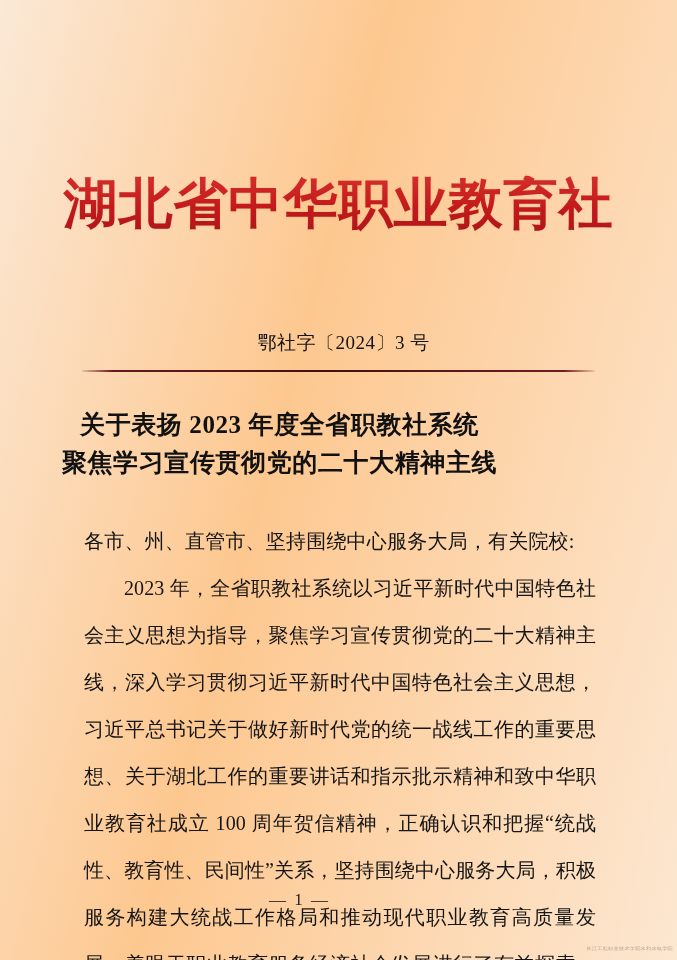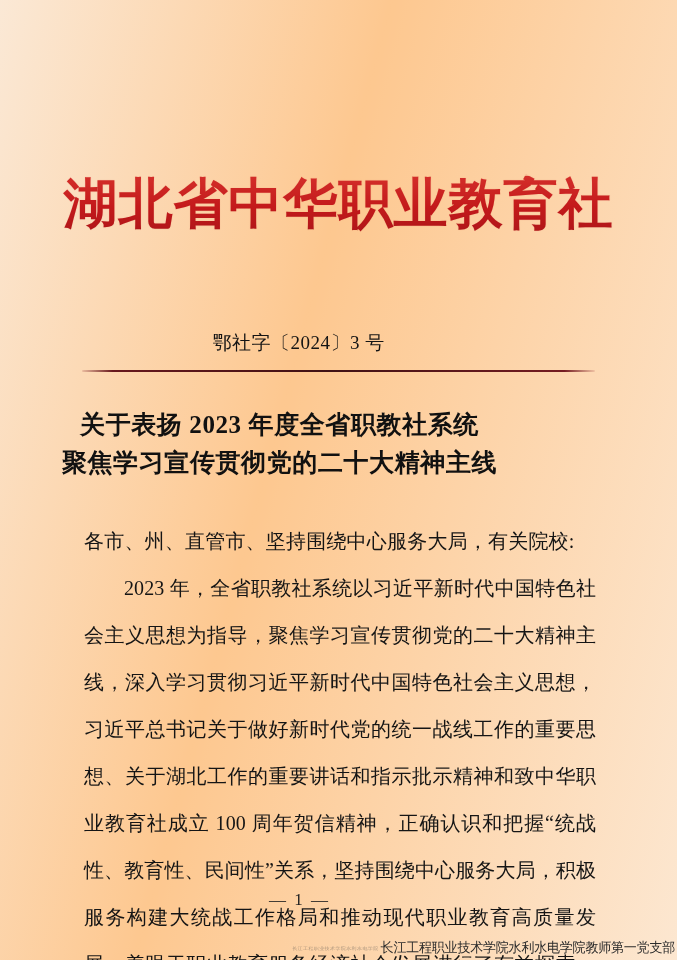--- a/index.html
+++ b/index.html
@@ -57,20 +57,21 @@
   
   .doc-number {
     position: absolute;
     top: 330px;
     left: 0;
     width: 597px;
     text-align: center;
     font-size: 19px;
     letter-spacing: 0.5px;
     color: #141414;
+    padding-left: 45px;
   }
 
   .rule {
     position: absolute;
     top: 370px;
     left: 82px;
     width: 513px;
     height: 2px;
     background: linear-gradient(90deg,
         rgba(140,22,30,0.15) 0%,
@@ -191,16 +192,15 @@
 
   <div class="body-block">
     <div class="addressee">各市、州、直管市、坚持围绕中心服务大局，有关院校:</div>
     <p class="para">2023 年，全省职教社系统以习近平新时代中国特色社会主义思想为指导，聚焦学习宣传贯彻党的二十大精神主线，深入学习贯彻习近平新时代中国特色社会主义思想，习近平总书记关于做好新时代党的统一战线工作的重要思想、关于湖北工作的重要讲话和指示批示精神和致中华职业教育社成立 100 周年贺信精神，正确认识和把握“统战性、教育性、民间性”关系，坚持围绕中心服务大局，积极服务构建大统战工作格局和推动现代职业教育高质量发展，着眼于职业教育服务经济社会发展进行了有益探索，形成了一批实践创新成果。</p>
   </div>
 
   <div class="page-number">— 1 —</div>
 
   <div class="watermark-strip">
     <span class="watermark-faint">长江工程职业技术学院水利水电学院</span>
-    <span class="watermark-main">长江工程职业技术学院水利水电学院教师第一党支部</span>
   </div>
 
 </div>
 
 </body></html>

